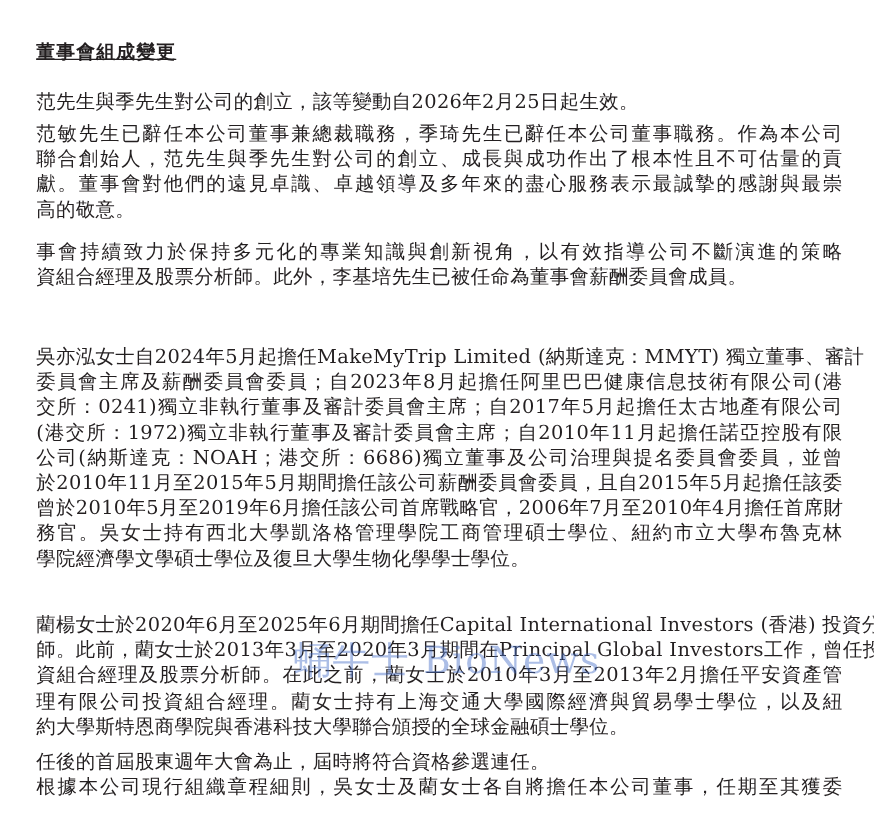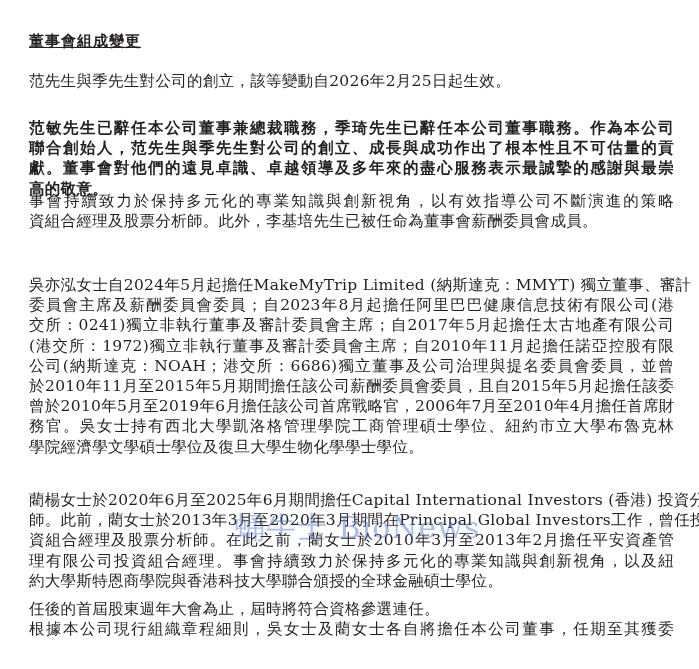--- a/index.html
+++ b/index.html
@@ -18,21 +18,21 @@
 </head>
 <body>
 
 <div class="doc">
   <div class="title">董事會組成變更</div>
 
   <div class="para" style="top:71px;">
     <span class="line last">范先生與季先生對公司的創立，該等變動自2026年2月25日起生效。</span>
   </div>
 
-  <div class="para" style="top:118px;font-weight:bold;">
+  <div class="para" style="top:97px;">
     <span class="line">范敏先生已辭任本公司董事兼總裁職務，季琦先生已辭任本公司董事職務。作為本公司</span>
     <span class="line">聯合創始人，范先生與季先生對公司的創立、成長與成功作出了根本性且不可估量的貢</span>
     <span class="line">獻。董事會對他們的遠見卓識、卓越領導及多年來的盡心服務表示最誠摯的感謝與最崇</span>
     <span class="line last">高的敬意。</span>
   </div>
 
   <div class="para" style="top:191px;">
     <span class="line">事會持續致力於保持多元化的專業知識與創新視角，以有效指導公司不斷演進的策略</span>
     <span class="line last">資組合經理及股票分析師。此外，李基培先生已被任命為董事會薪酬委員會成員。</span>
   </div>
@@ -46,21 +46,21 @@
     <span class="line">於2010年11月至2015年5月期間擔任該公司薪酬委員會委員，且自2015年5月起擔任該委</span>
     <span class="line">曾於2010年5月至2019年6月擔任該公司首席戰略官，2006年7月至2010年4月擔任首席財</span>
     <span class="line">務官。吳女士持有西北大學凱洛格管理學院工商管理碩士學位、紐約市立大學布魯克林</span>
     <span class="line last">學院經濟學文學碩士學位及復旦大學生物化學學士學位。</span>
   </div>
 
   <div class="para" style="top:490px;">
     <span class="line">藺楊女士於2020年6月至2025年6月期間擔任Capital International Investors (香港) 投資分析</span>
     <span class="line">師。此前，藺女士於2013年3月至2020年3月期間在Principal Global Investors工作，曾任投</span>
     <span class="line">資組合經理及股票分析師。在此之前，藺女士於2010年3月至2013年2月擔任平安資產管</span>
-    <span class="line">理有限公司投資組合經理。事會持續致力於保持多元化的專業知識與創新視角，以及紐</span>
+    <span class="line">理有限公司投資組合經理。藺女士持有上海交通大學國際經濟與貿易學士學位，以及紐</span>
     <span class="line last">約大學斯特恩商學院與香港科技大學聯合頒授的全球金融碩士學位。</span>
   </div>
 
   <div class="para" style="top:599px;">
     <span class="line last">任後的首屆股東週年大會為止，屆時將符合資格參選連任。</span>
     <span class="line">根據本公司現行組織章程細則，吳女士及藺女士各自將擔任本公司董事，任期至其獲委</span>
   </div>
 </div>
 
 <div class="watermark">蛹牛士 BioNews</div>

